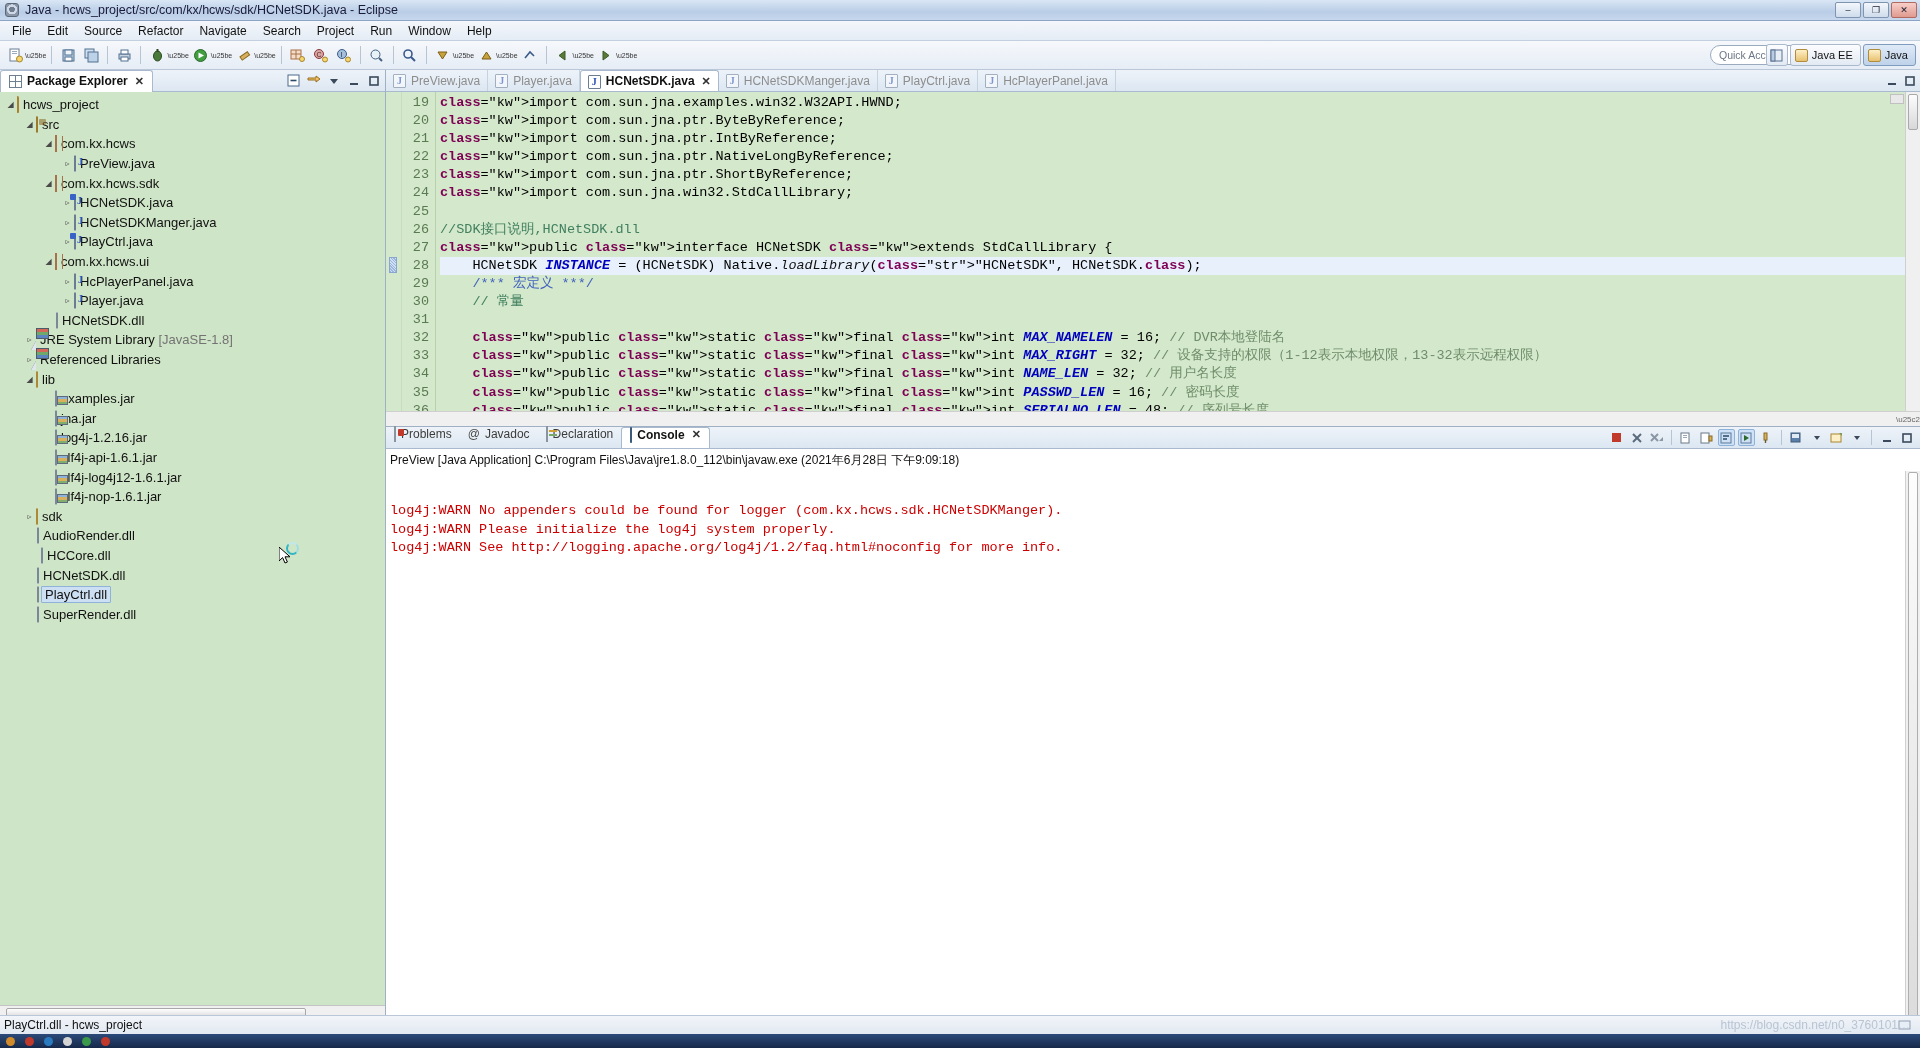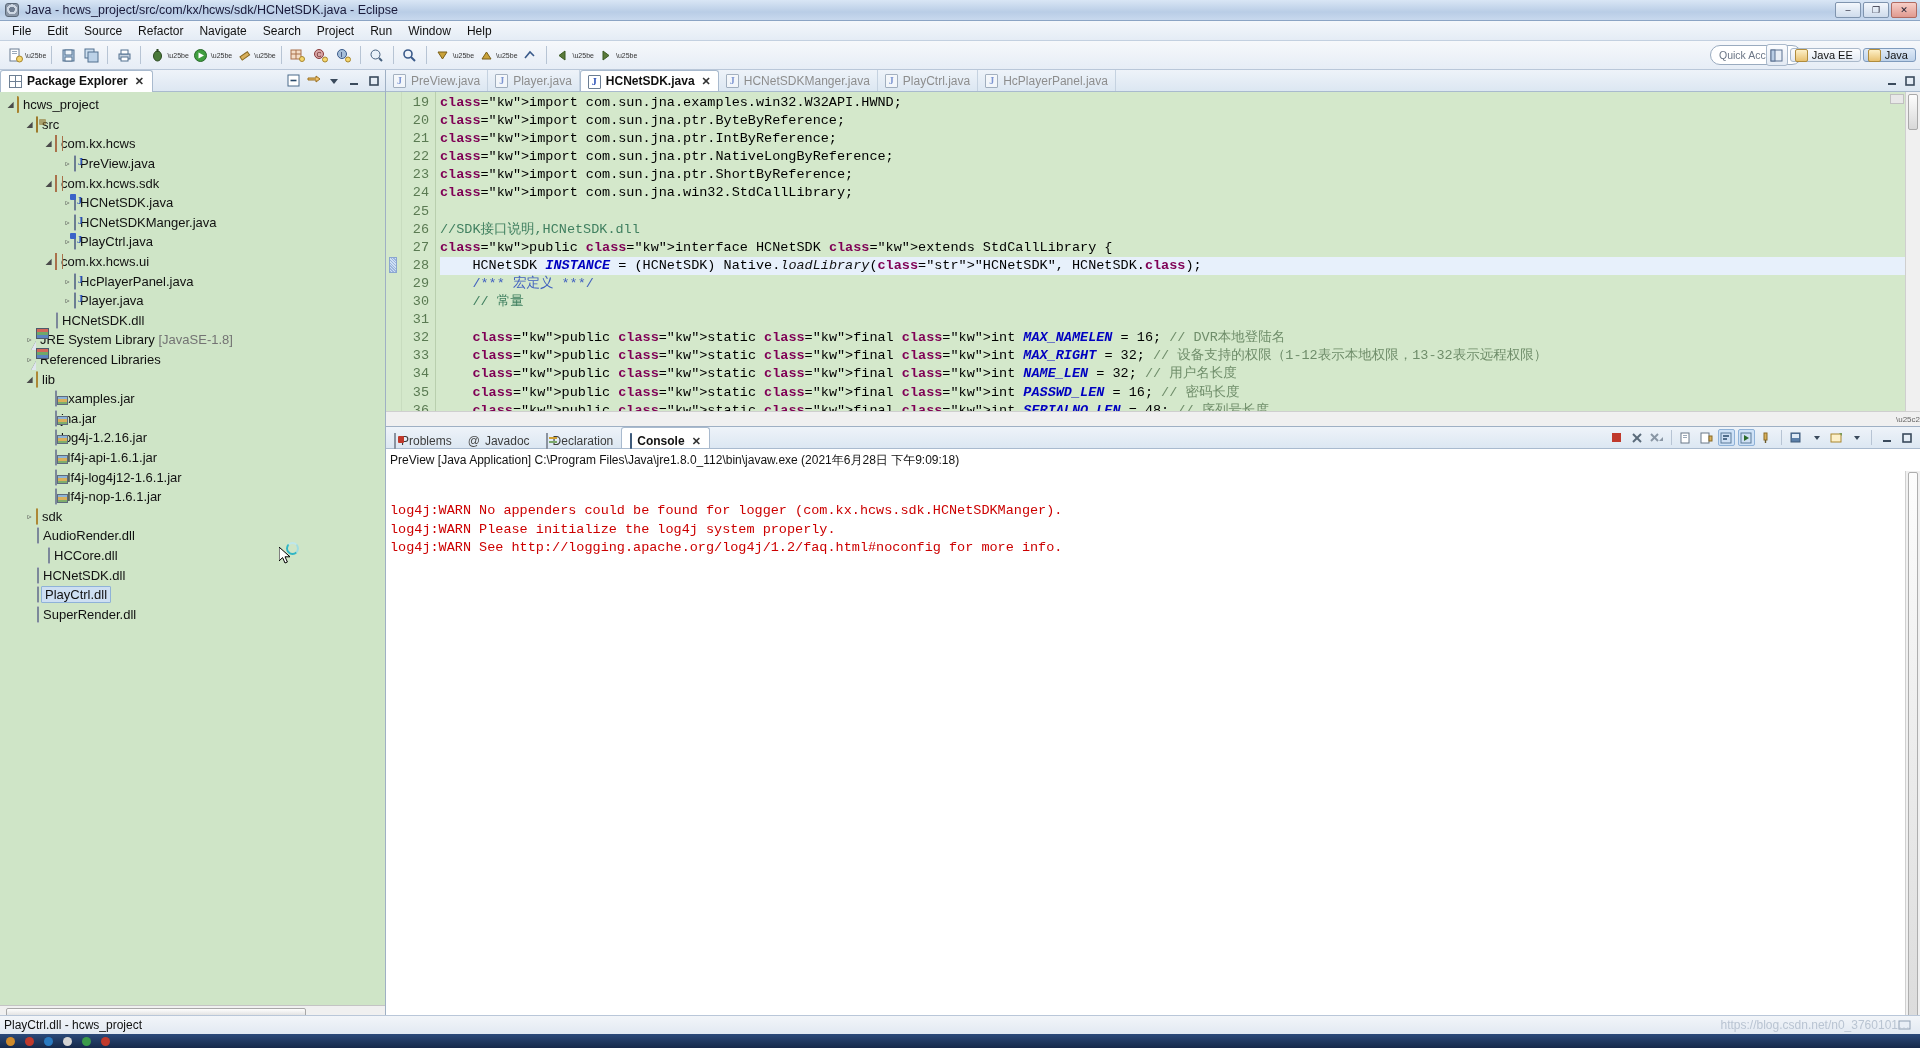--- a/index.html
+++ b/index.html
@@ -74,21 +74,21 @@
   .quick-access {
     position: absolute; right: 118px; top: 4px;
     width: 92px; height: 20px;
     border: 1px solid #9aabbf; border-radius: 10px;
     background: #fff;
     font-size: 10.5px; color: #6b7686;
     display: flex; align-items: center; padding-left: 8px;
   }
   .persp-btns { position: absolute; right: 4px; top: 3px; display: flex; align-items: center; gap: 2px; }
   .persp-btn {
-    height: 14px; padding: 0 7px 0 4px;
+    height: 22px; padding: 0 7px 0 4px;
     display: flex; align-items: center; gap: 4px;
     border: 1px solid #aab9cb; border-radius: 3px;
     background: linear-gradient(#fbfcfe, #e3eaf3);
     font-size: 11px; color: #111;
   }
   .persp-btn.active { background: linear-gradient(#dfeaf7, #bed2e9); border-color: #7f9bbd; }
   .persp-ico {
     width: 13px; height: 13px;
     background: linear-gradient(#fdf0c8, #e8c170);
     border: 1px solid #b08c3c; border-radius: 2px;
@@ -381,21 +381,21 @@
     background: #f4f6f8; min-height: 0;
     border-top: 1px solid #9fb0c4;
   }
   .console-tabbar {
     height: 22px;
     background: linear-gradient(#eef3f9, #dce7f2);
     border-bottom: 1px solid #a9bace;
     display: flex; align-items: flex-end; position: relative;
   }
   .ctab {
-    height: 21px; display: flex; align-items: flex-end; gap: 5px;
+    height: 21px; display: flex; align-items: flex-start; gap: 5px;
     padding: 0 8px; font-size: 12px; color: #3c3c3c;
   }
   .ctab.active {
     background: #fff; color: #111; font-weight: bold;
     border: 1px solid #a9bace; border-bottom: none; border-radius: 3px 3px 0 0;
   }
   .ico-problems { width: 13px; height: 13px; background: #fff; border: 1px solid #8a93a0; position: relative; }
   .ico-problems::after { content: ""; position: absolute; left: 3px; top: 2px; width: 6px; height: 7px; background: #c0392b; border-radius: 1px; }
   .ico-javadoc { font-size: 12px; color: #4a4a4a; }
   .ico-decl { width: 13px; height: 13px; background: #fff; border: 1px solid #8a93a0; position: relative; }
@@ -776,21 +776,21 @@
           <div class="row" style="padding-left: 23px;">
             <span class="arrow">▹</span>
             <span><span class="ico ico-folder"></span></span>
             <span class="lbl">sdk</span>
           </div>
           <div class="row" style="padding-left: 23px;">
             <span class="arrow empty">&nbsp;</span>
             <span><span class="ico ico-file"></span></span>
             <span class="lbl">AudioRender.dll</span>
           </div>
-          <div class="row" style="padding-left: 34px;">
+          <div class="row" style="padding-left: 27px;">
             <span class="arrow empty">&nbsp;</span>
             <span><span class="ico ico-file"></span></span>
             <span class="lbl">HCCore.dll</span>
           </div>
           <div class="row" style="padding-left: 23px;">
             <span class="arrow empty">&nbsp;</span>
             <span><span class="ico ico-file"></span></span>
             <span class="lbl">HCNetSDK.dll</span>
           </div>
           <div class="row selected" style="padding-left: 23px;">

